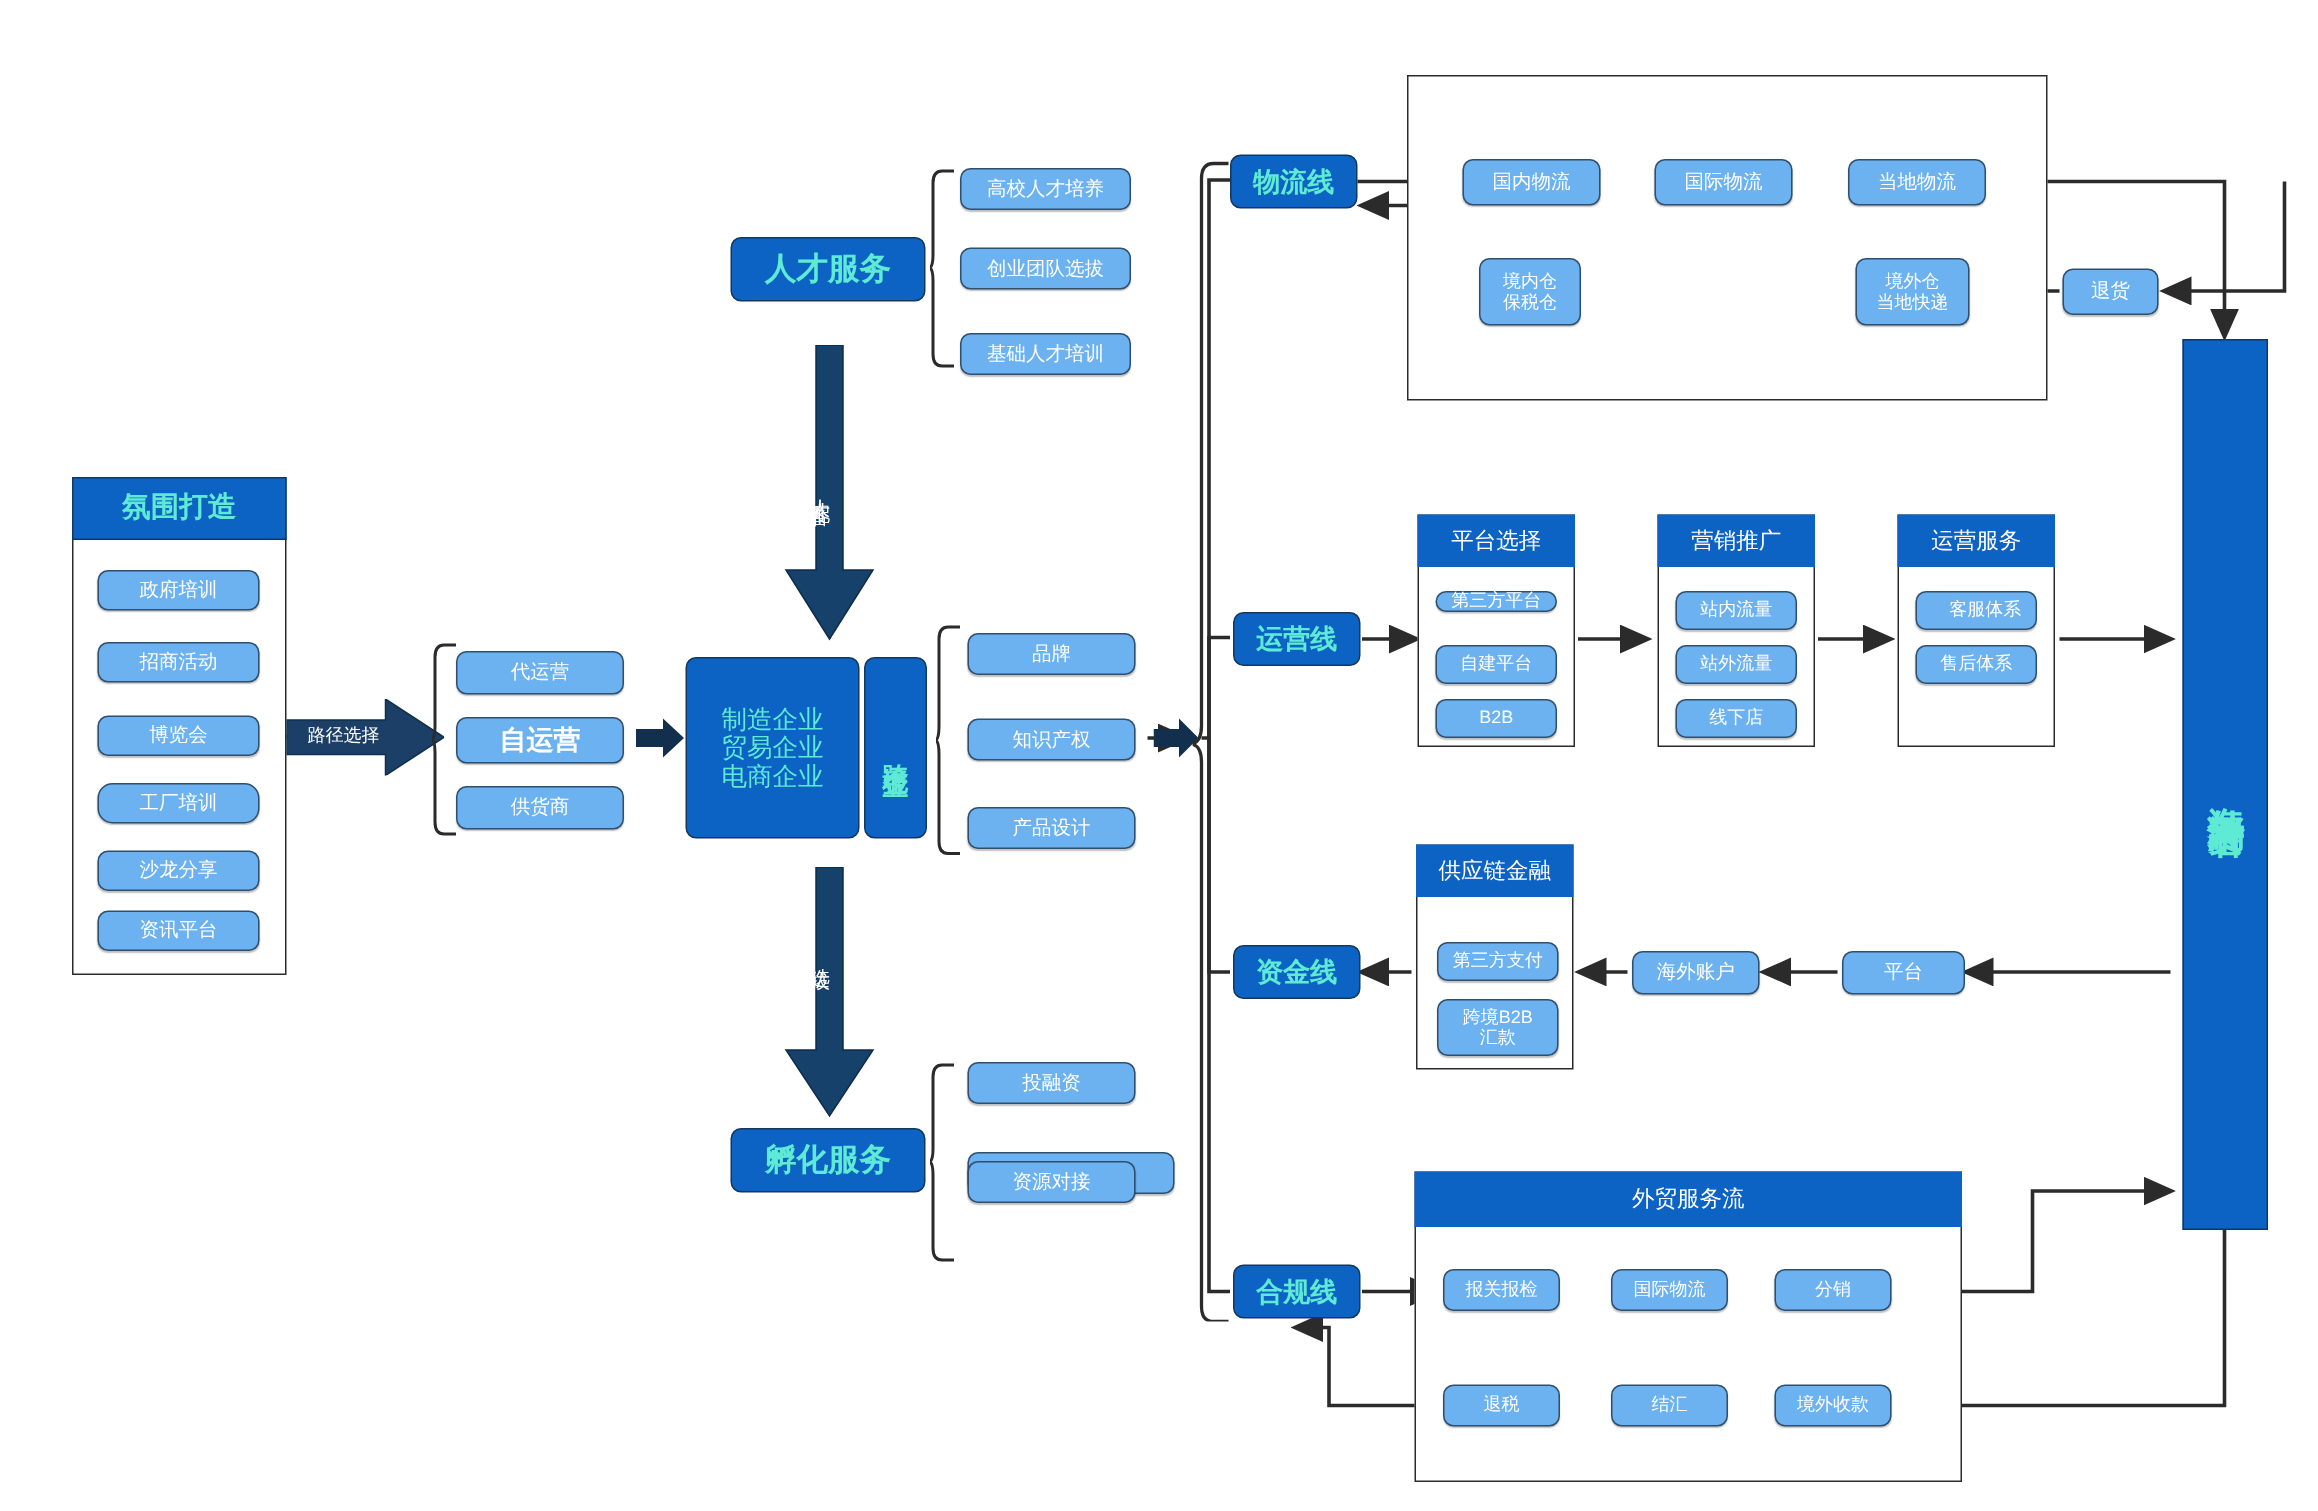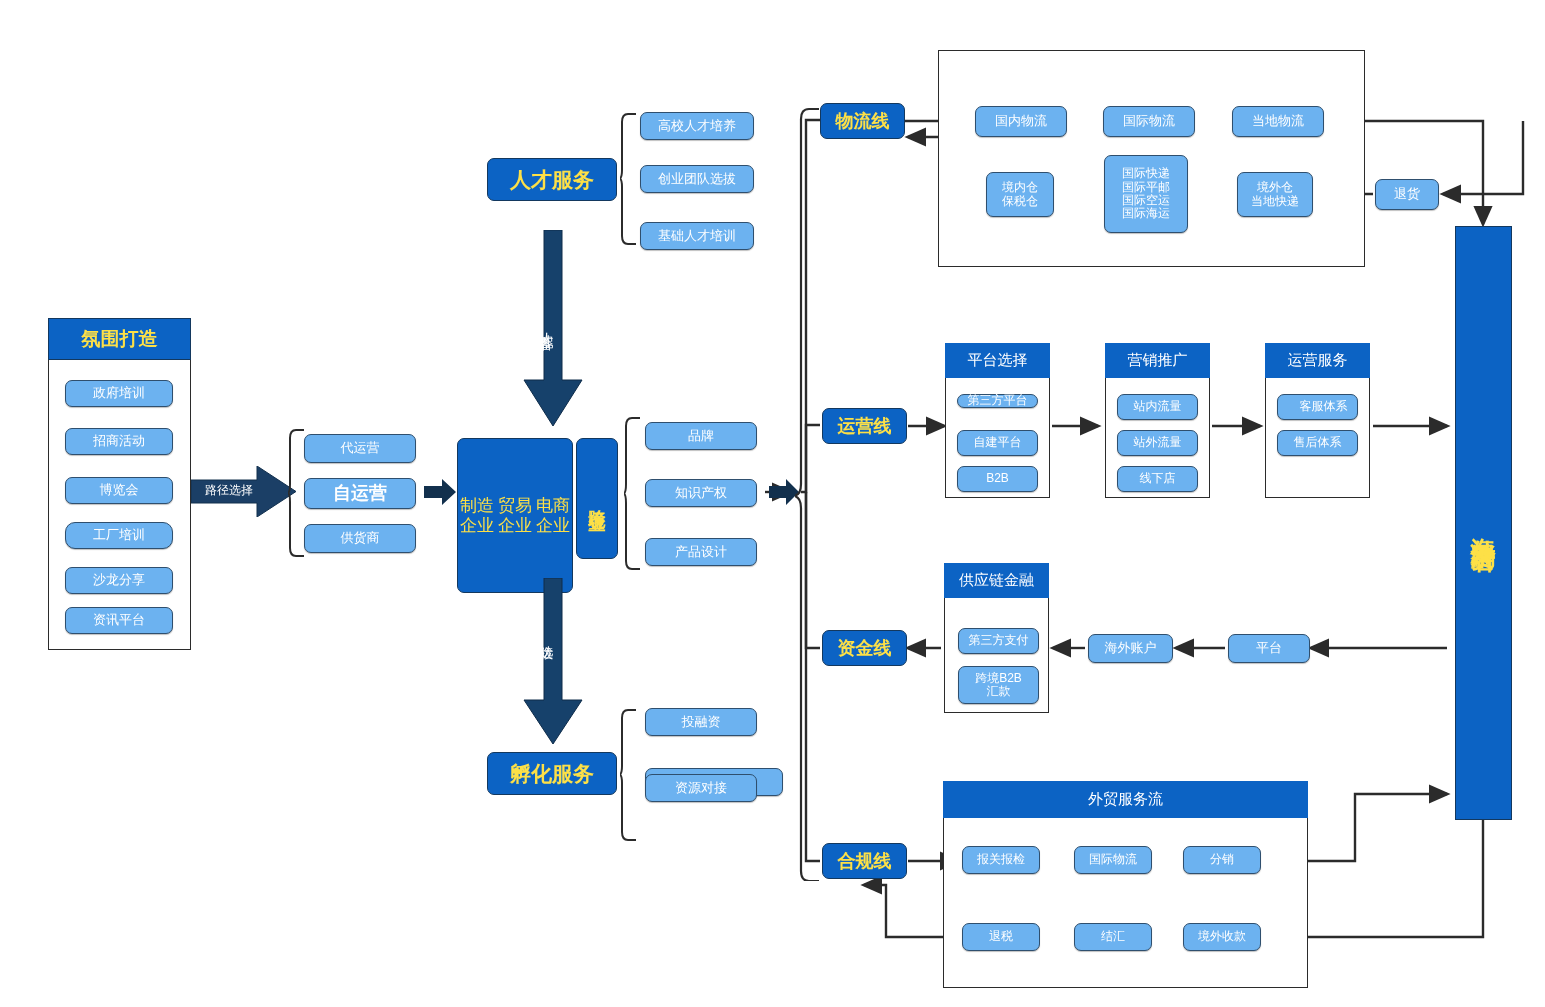--- a/index.html
+++ b/index.html
@@ -16,21 +16,21 @@
     border:1.5px solid #2f4f6e;
     border-radius:7px;
     color:#fff;
     font-size:13px;
     box-shadow:0 1px 1px rgba(0,0,0,.25);
   }
   
   .solid{
     background:#0c63c4;
     border:1.5px solid #13385e;
-    color:#fde047;
+    color:#5eead4;
     font-weight:bold;
   }
   .solid-round{border-radius:7px;}
   .solid-sq{border-radius:0;}
 
   
   .panel{background:#ffffff;border:1.6px solid #2b2b2b;}
   .panel-head{background:#0c63c4;color:#fff;display:flex;align-items:center;justify-content:center;font-size:15px;}
 
   .group-box{background:#ffffff;border:1.6px solid #2b2b2b;}
@@ -157,21 +157,21 @@
   <div class="abs lbl pill" style="left:304px;top:524px;width:112px;height:29px;">
     <span>供货商</span>
     </div>
 
   <div class="abs" style="left:424px;top:478px;width:32px;height:28px;">
     <svg width="32" height="28" viewBox="0 0 32 28">
       <polygon points="0,8 18,8 18,1 32,14 18,27 18,20 0,20" fill="#12304d"></polygon>
     </svg>
   </div>
 
-  <div class="abs lbl solid solid-round" style="left:457px;top:438px;width:116px;height:155px;flex-direction:row;font-size:17px;font-weight:normal;">
+  <div class="abs lbl solid solid-round" style="left:457px;top:438px;width:116px;height:121px;flex-direction:column;font-size:17px;font-weight:normal;">
     <span>制造企业</span>
     <span>贸易企业</span>
     <span>电商企业</span>
   </div>
   <div class="abs lbl solid solid-round vert" style="left:576px;top:438px;width:42px;height:121px;font-size:17px;">
     <span>跨境企业</span>
   </div>
 
   <svg class="abs" style="left:624px;top:416px;width:18px;height:155px;">
     <path d="M16,2 L8,2 Q2,2 2,10 L2,68 Q2,76 0,77.5 Q2,79 2,87 L2,145 Q2,153 8,153 L16,153" fill="none" stroke="#2b2b2b" stroke-width="2"></path>
@@ -268,26 +268,20 @@
     </div>
   <div class="abs lbl pill" style="left:1232px;top:106px;width:92px;height:31px;">
     <span>当地物流</span>
     </div>
 
   <div class="abs lbl pill" style="left:986px;top:172px;width:68px;height:45px;flex-direction:column;font-size:12px;">
     <span>境内仓</span>
     <span>保税仓</span>
   </div>
 
-  <div class="abs lbl pill" style="left:1104px;top:155px;width:84px;height:78px;flex-direction:column;font-size:12px;">
-    <span>国际快递</span>
-    <span>国际平邮</span>
-    <span>国际空运</span>
-    <span>国际海运</span>
-  </div>
 
   <div class="abs lbl pill" style="left:1237px;top:172px;width:76px;height:45px;flex-direction:column;font-size:12px;">
     <span>境外仓</span>
     <span>当地快递</span>
   </div>
 
   <div class="abs lbl pill" style="left:1375px;top:179px;width:64px;height:31px;">
     <span>退货</span>
     </div>
 

